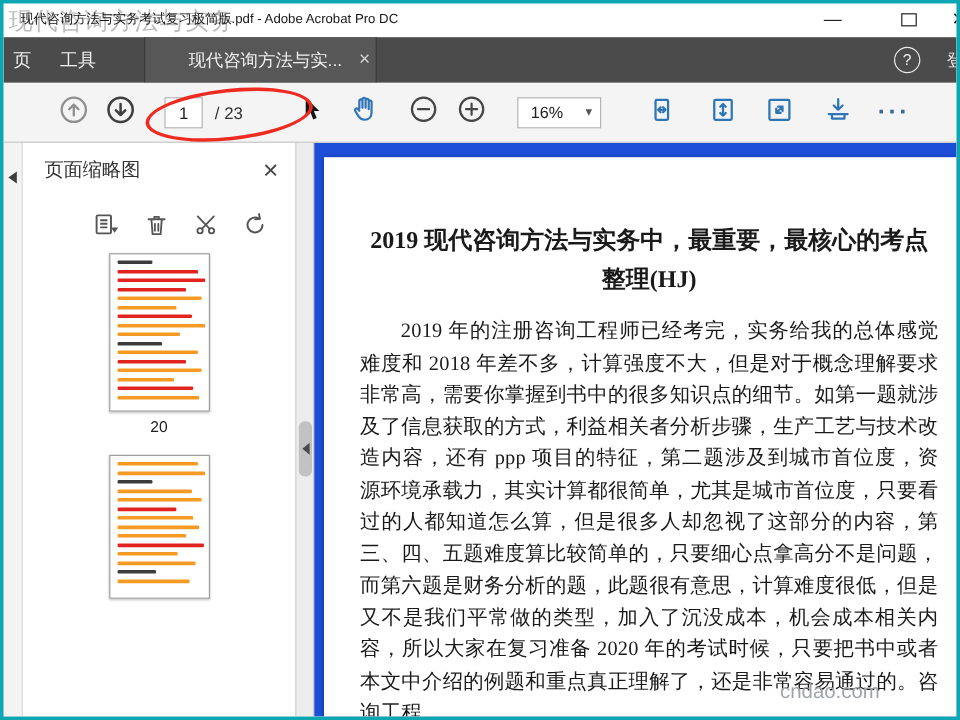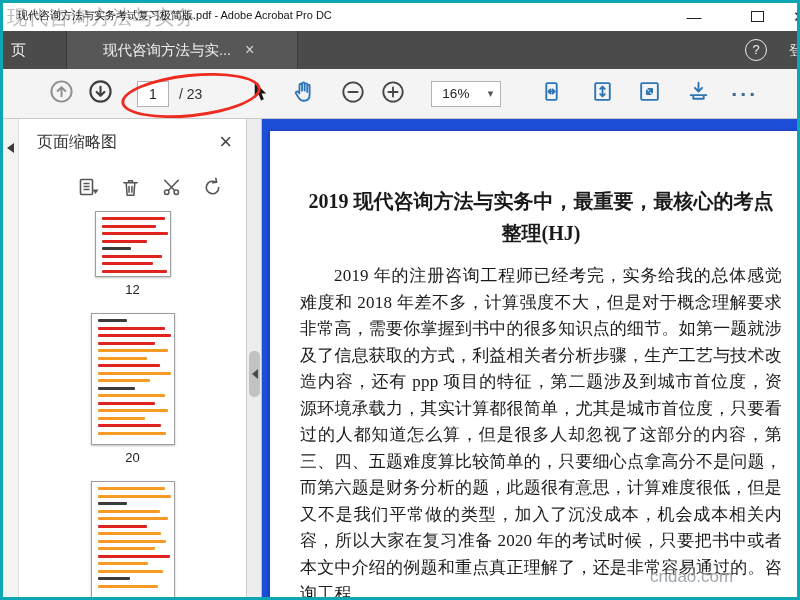--- a/index.html
+++ b/index.html
@@ -17,21 +17,21 @@
              font-size:15px; color:#222; line-height:22px; }
   .win-max { position:absolute; left:748px; top:8px; width:13px; height:11px; border:1.6px solid #222; }
   .win-close { position:absolute; left:790px; top:3px; width:22px; height:22px; font-size:15px;
                color:#222; line-height:22px; }
 
   
   .tabbar { position:relative; height:38px; flex:0 0 38px; background:#4b4b4b; display:flex;
             align-items:stretch; color:#f0f0f0; overflow:hidden; }
   .tab-plain { display:flex; align-items:center; font-size:15px; padding:0 12px; cursor:default; }
   .tab-home { padding-left:8px; }
-  .doc-tab { margin-left:28px; width:232px; background:#575757; border-left:1px solid #3a3a3a;
+  .doc-tab { margin-left:28px; width:194px; background:#575757; border-left:1px solid #3a3a3a;
              border-right:1px solid #3a3a3a; display:flex; align-items:center; font-size:14.5px; }
   .doc-tab .label { margin-left:36px; white-space:nowrap; overflow:hidden; }
   .doc-tab .tab-close { margin-left:14px; font-size:16px; color:#d8d8d8; }
   .help-btn { position:absolute; left:742px; top:8px; width:22px; height:22px; border:1.6px solid #e8e8e8;
               border-radius:50%; text-align:center; line-height:20px; font-size:13px; color:#f2f2f2; }
   .signin { position:absolute; left:786px; top:11px; font-size:14px; color:#f2f2f2; white-space:nowrap; }
 
   
   .toolbar { position:relative; height:50px; flex:0 0 50px; background:#f4f4f4;
              border-bottom:1px solid #c9c9c9; display:flex; align-items:center; z-index:2; }
@@ -99,20 +99,21 @@
   <div class="titlebar">
     <div class="wm-top">现代咨询方法与实务</div>
     <div class="title-text">现代咨询方法与实务考试复习极简版.pdf - Adobe Acrobat Pro DC</div>
     <div class="win-min">—</div>
     <div class="win-max"></div>
     <div class="win-close">✕</div>
   </div>
 
   <div class="tabbar">
     <div class="tab-plain tab-home">页</div>
+    <div class="tab-plain">工具</div>
     <div class="doc-tab">
       <span class="label">现代咨询方法与实...</span>
       <span class="tab-close">×</span>
     </div>
     <div class="help-btn">?</div>
     <div class="signin">登录</div>
   </div>
 
   <div class="toolbar">
     <div class="tbtn" style="margin-left:46px">
@@ -234,33 +235,20 @@
             </svg>
         </span>
         <span>
           <svg width="23" height="23" viewBox="0 0 24 24" fill="none" stroke="#555" stroke-width="1.7" stroke-linecap="round" stroke-linejoin="round">
             <path d="M18.5 12a6.5 6.5 0 1 1-3-5.5"></path>
               <path d="M15.5 2.5l.8 4-4 .6"></path>
             </svg>
         </span>
       </div>
       <div class="thumb-scroll">
-          <div class="thumb-item">
-            <div class="thumb-page" style="width: 76px; height: 66px;">
-              <div class="tl tl-r" style="width: 86%;"></div>
-              <div class="tl tl-r" style="width: 74%;"></div>
-              <div class="tl tl-r" style="width: 90%;"></div>
-              <div class="tl tl-r" style="width: 62%;"></div>
-              <div class="tl tl-d" style="width: 40%;"></div>
-              <div class="tl tl-r" style="width: 82%;"></div>
-              <div class="tl tl-r" style="width: 70%;"></div>
-              <div class="tl tl-r" style="width: 88%;"></div>
-            </div>
-            <div class="thumb-label">12</div>
-          </div>
           <div class="thumb-item">
             <div class="thumb-page" style="width: 84px; height: 132px;">
               <div class="tl tl-d" style="width: 36%;"></div>
               <div class="tl tl-r" style="width: 82%;"></div>
               <div class="tl tl-r" style="width: 90%;"></div>
               <div class="tl tl-r" style="width: 70%;"></div>
               <div class="tl tl-o" style="width: 86%;"></div>
               <div class="tl tl-o" style="width: 60%;"></div>
               <div class="tl tl-r" style="width: 76%;"></div>
               <div class="tl tl-o" style="width: 90%;"></div>

